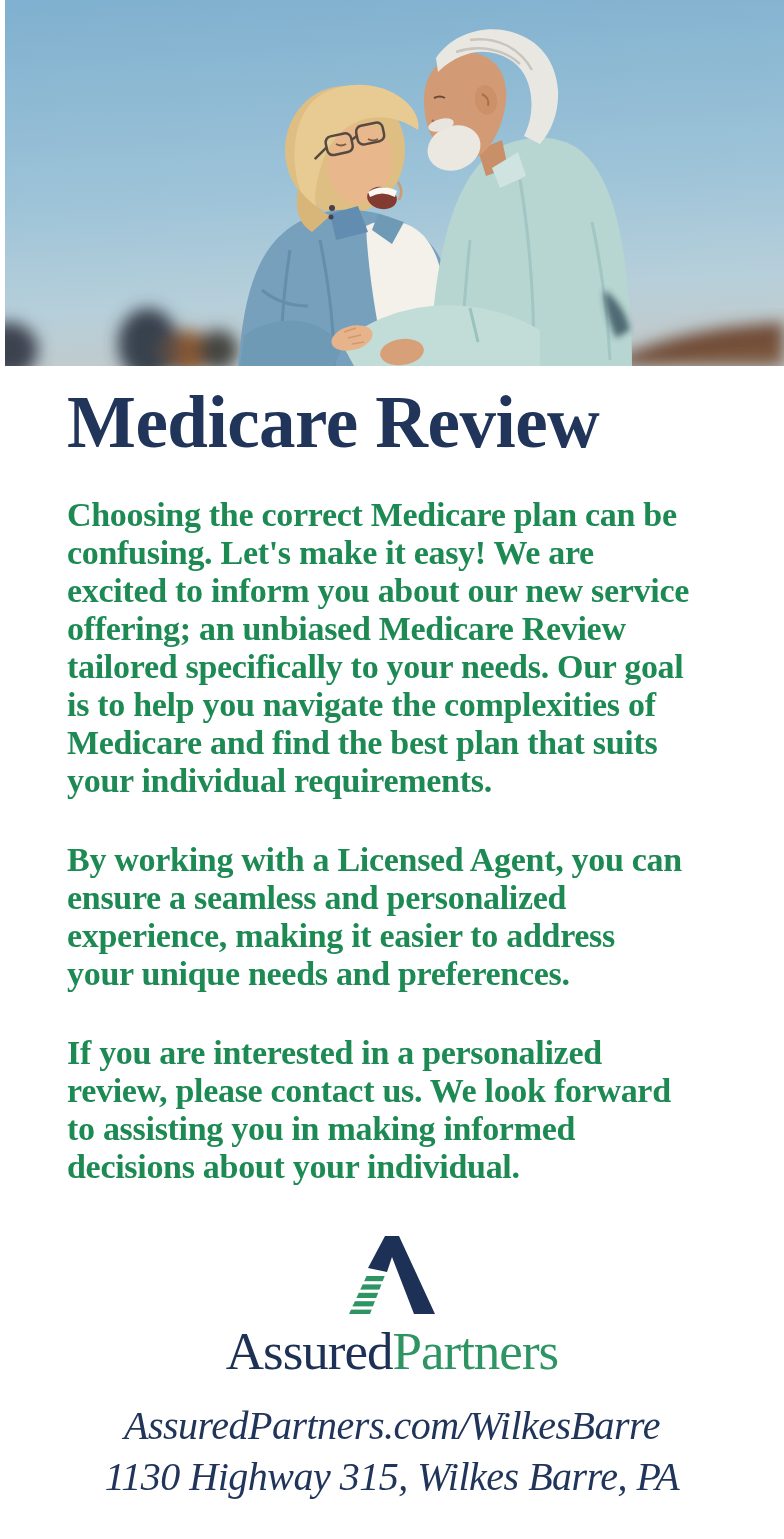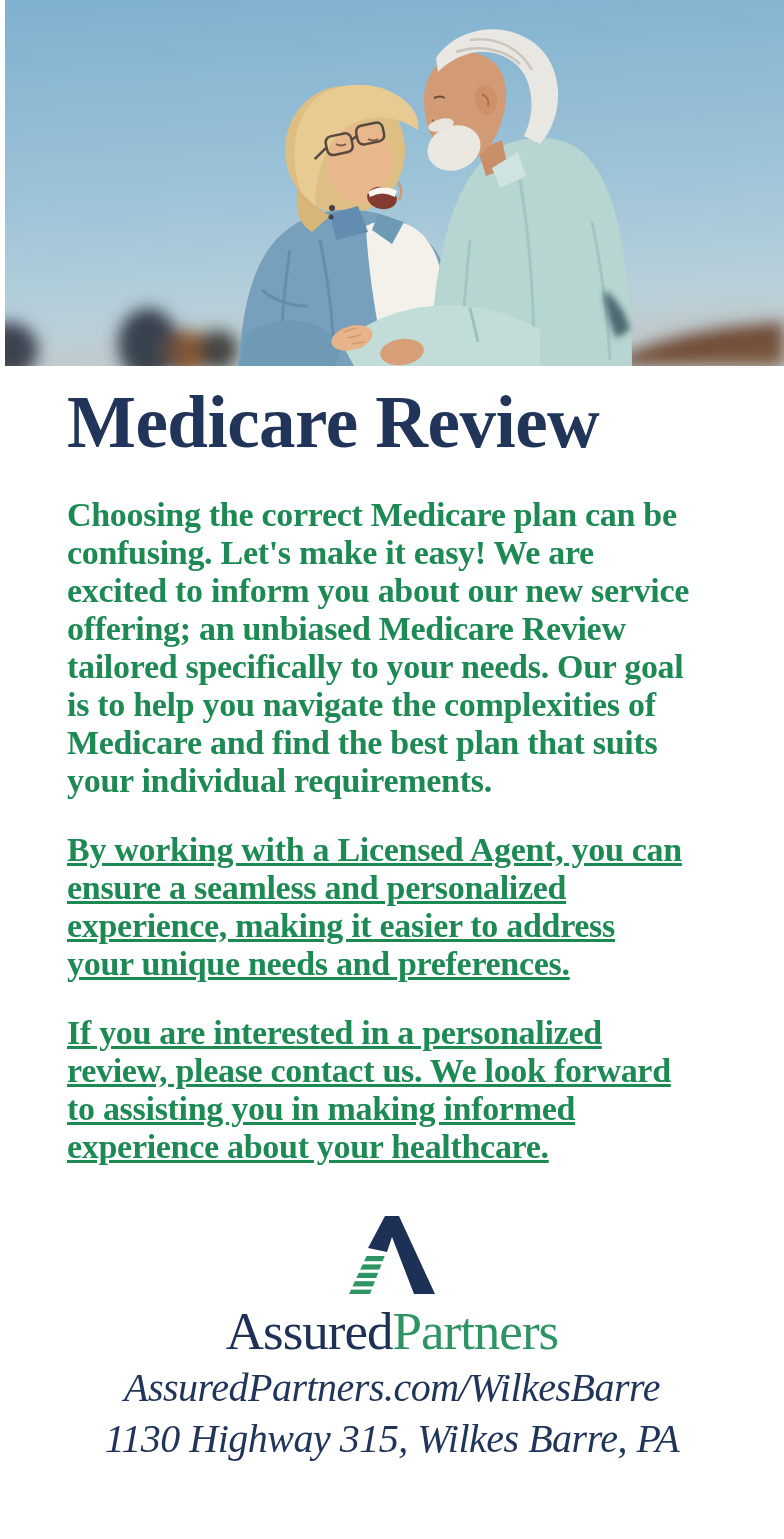--- a/index.html
+++ b/index.html
@@ -18,31 +18,31 @@
     color:var(--navy,#21355a);
     letter-spacing:-0.5px;
   }
   .body-par{
     margin:34px 0 0 0;
     font-size:34px;line-height:38px;font-weight:bold;
     color:var(--green,#1d8a53);
     letter-spacing:-0.3px;
     white-space:pre;
   }
-  .body-par + .body-par{margin-top:31px;text-decoration:underline;}
+  .body-par + .body-par{margin-top:41px;}
   .footer{margin-top:50px;text-align:center;}
   .logo-mark{display:inline-block;}
   .wordmark{
     margin-top:2px;
     font-size:53px;line-height:58px;letter-spacing:-1px;text-align:center;
   }
   .wm-navy{color:var(--logo-navy,#1d3156);}
   .wm-green{color:var(--logo-green,#2e9464);}
   .contact{
-    margin-top:2px;
+    margin-top:20px;
     font-style:italic;
     font-size:40px;line-height:51px;
     color:var(--navy,#21355a);
     letter-spacing:-0.5px;
   }
 </style>
 </head>
 <body>
 
 <div class="page">
@@ -143,21 +143,21 @@
 is to help you navigate the complexities of
 Medicare and find the best plan that suits
 your individual requirements.</p>
     <p class="body-par">By working with a Licensed Agent, you can
 ensure a seamless and personalized
 experience, making it easier to address
 your unique needs and preferences.</p>
     <p class="body-par">If you are interested in a personalized
 review, please contact us. We look forward
 to assisting you in making informed
-experience about your healthcare.</p>
+decisions about your individual.</p>
   </div>
 
   <div class="footer">
     <svg class="logo-mark" width="92" height="80" viewBox="0 0 90 80">
       <defs>
         <clipPath id="legClip">
             <polygon points="19.5,40 37.7,40 23,78 2,78"></polygon>
           </clipPath>
       </defs>
       <polygon points="38,0 52,0 88,78 67,78 45,21 40,36 21,32" fill="#1d3156"></polygon>

